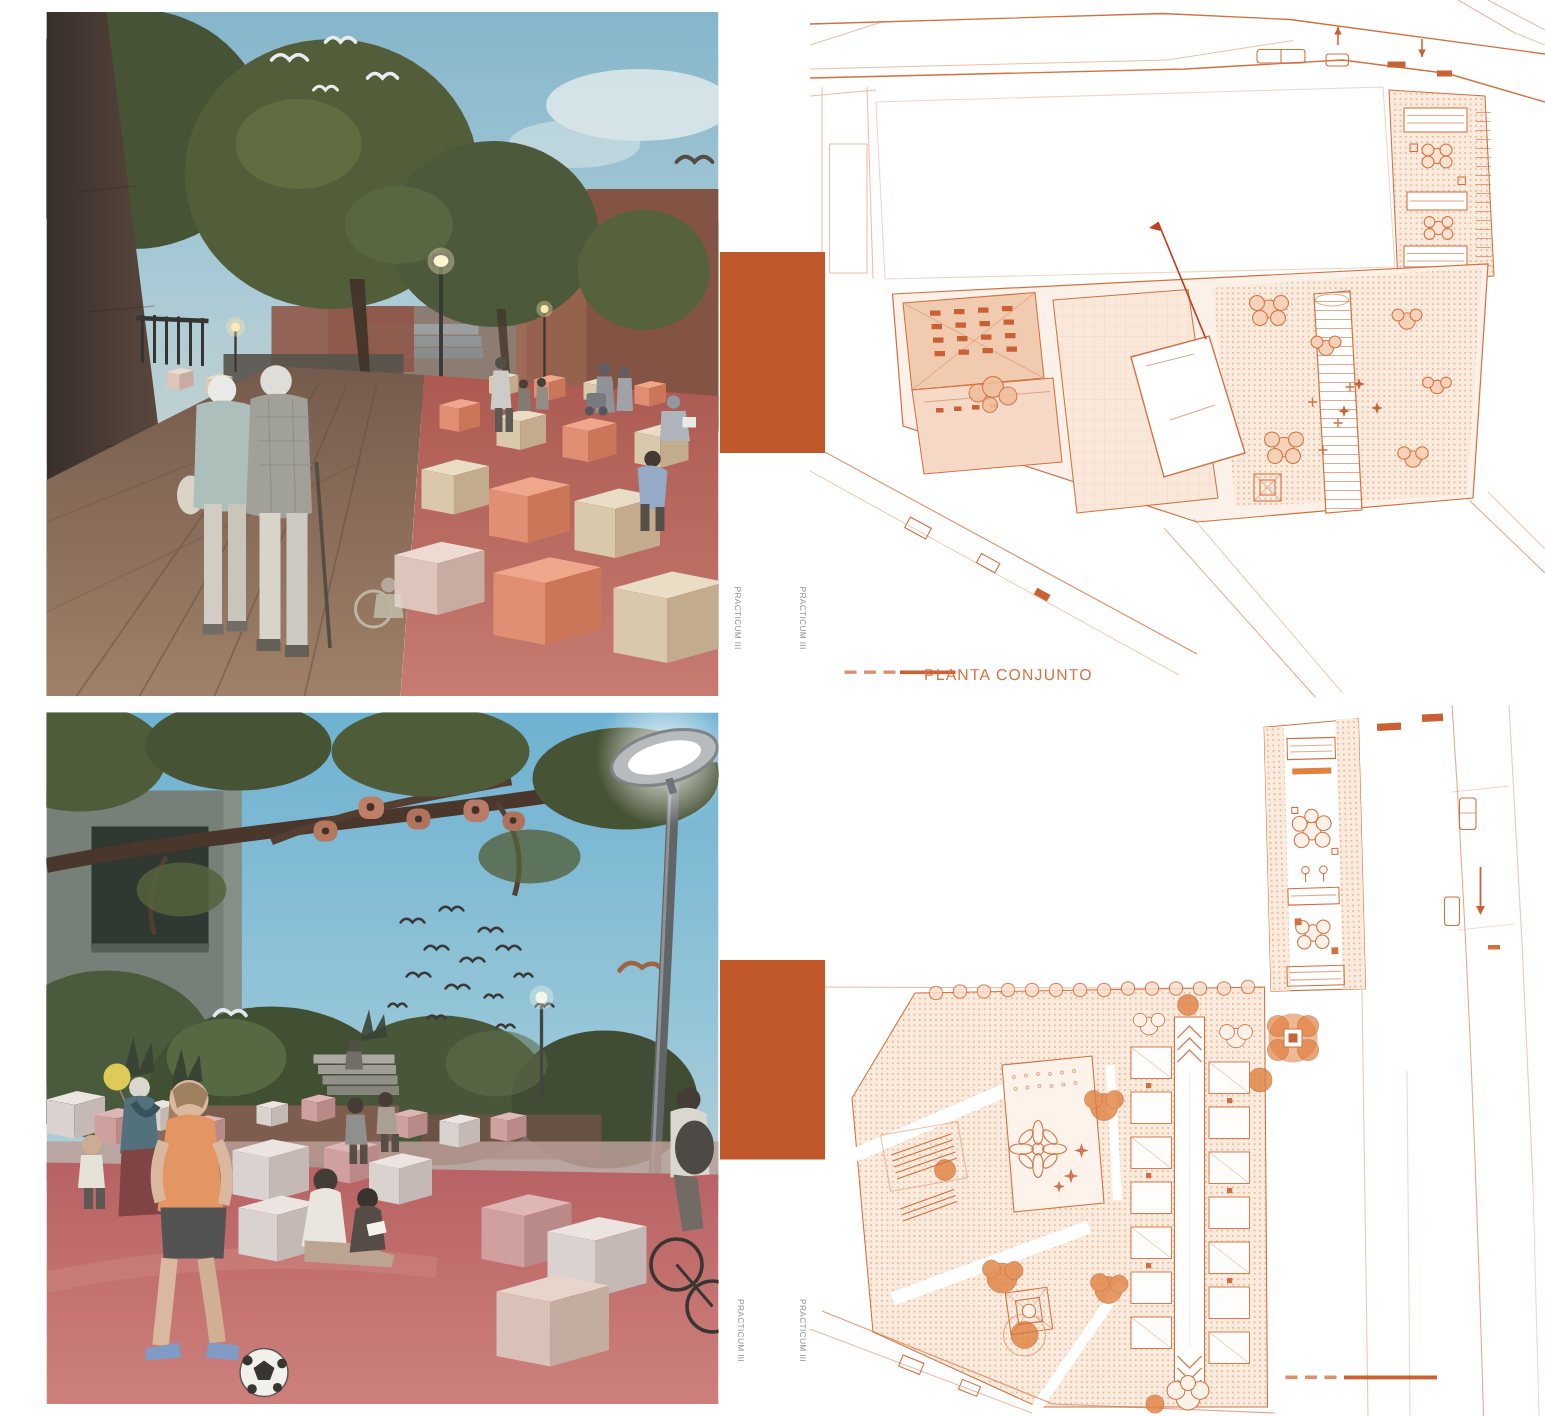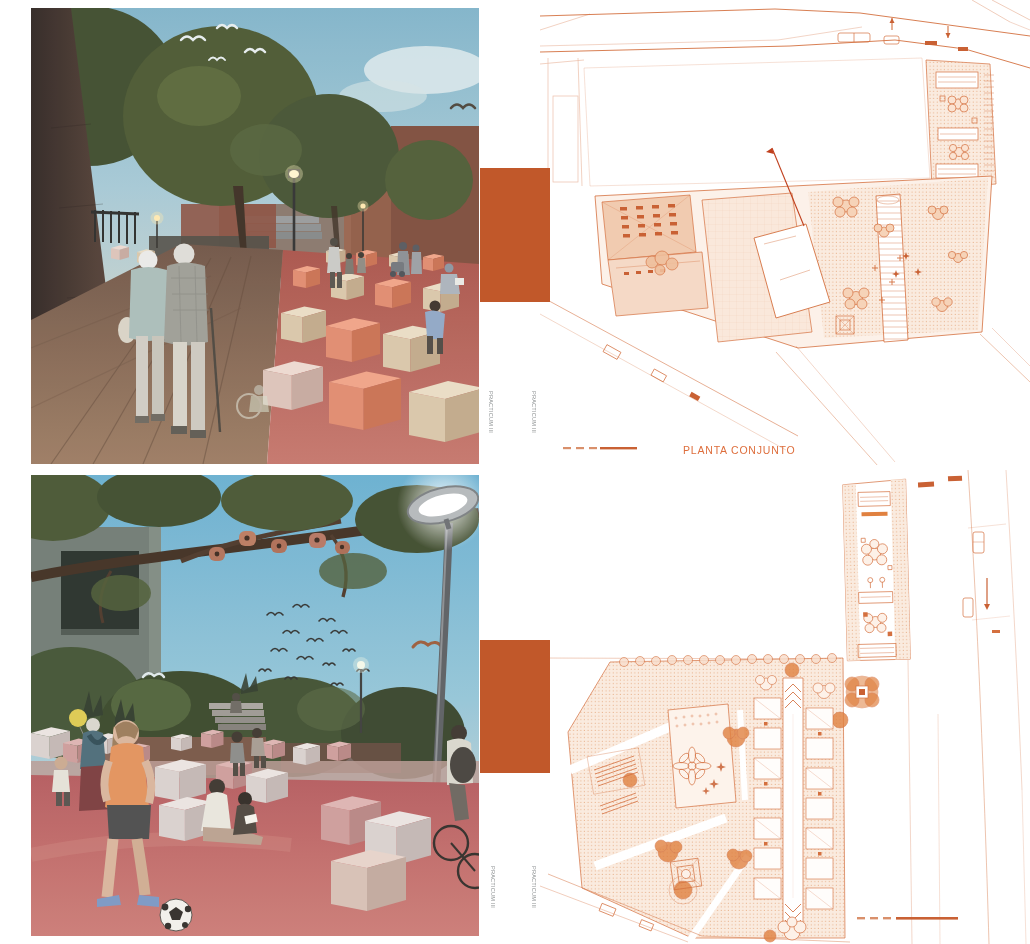--- a/index.html
+++ b/index.html
@@ -954,15 +954,15 @@
   </svg>
 
   <div class="accent" style="left:480px;top:168px;width:70px;height:134px;"></div>
   <div class="accent" style="left:480px;top:640px;width:70px;height:133px;"></div>
 
   <span class="vlabel" style="left:488px;top:391px;">PRACTICUM III</span>
   <span class="vlabel" style="left:531px;top:391px;">PRACTICUM III</span>
   <span class="vlabel" style="left:490px;top:866px;">PRACTICUM III</span>
   <span class="vlabel" style="left:531px;top:866px;">PRACTICUM III</span>
 
-  <span class="plan-caption" style="left:683px;top:444px;">PLANTA CONJUNTO</span>
+  <span class="plan-caption" style="left:616px;top:444px;">PLANTA CONJUNTO</span>
 
 </div>
 
 </body></html>

